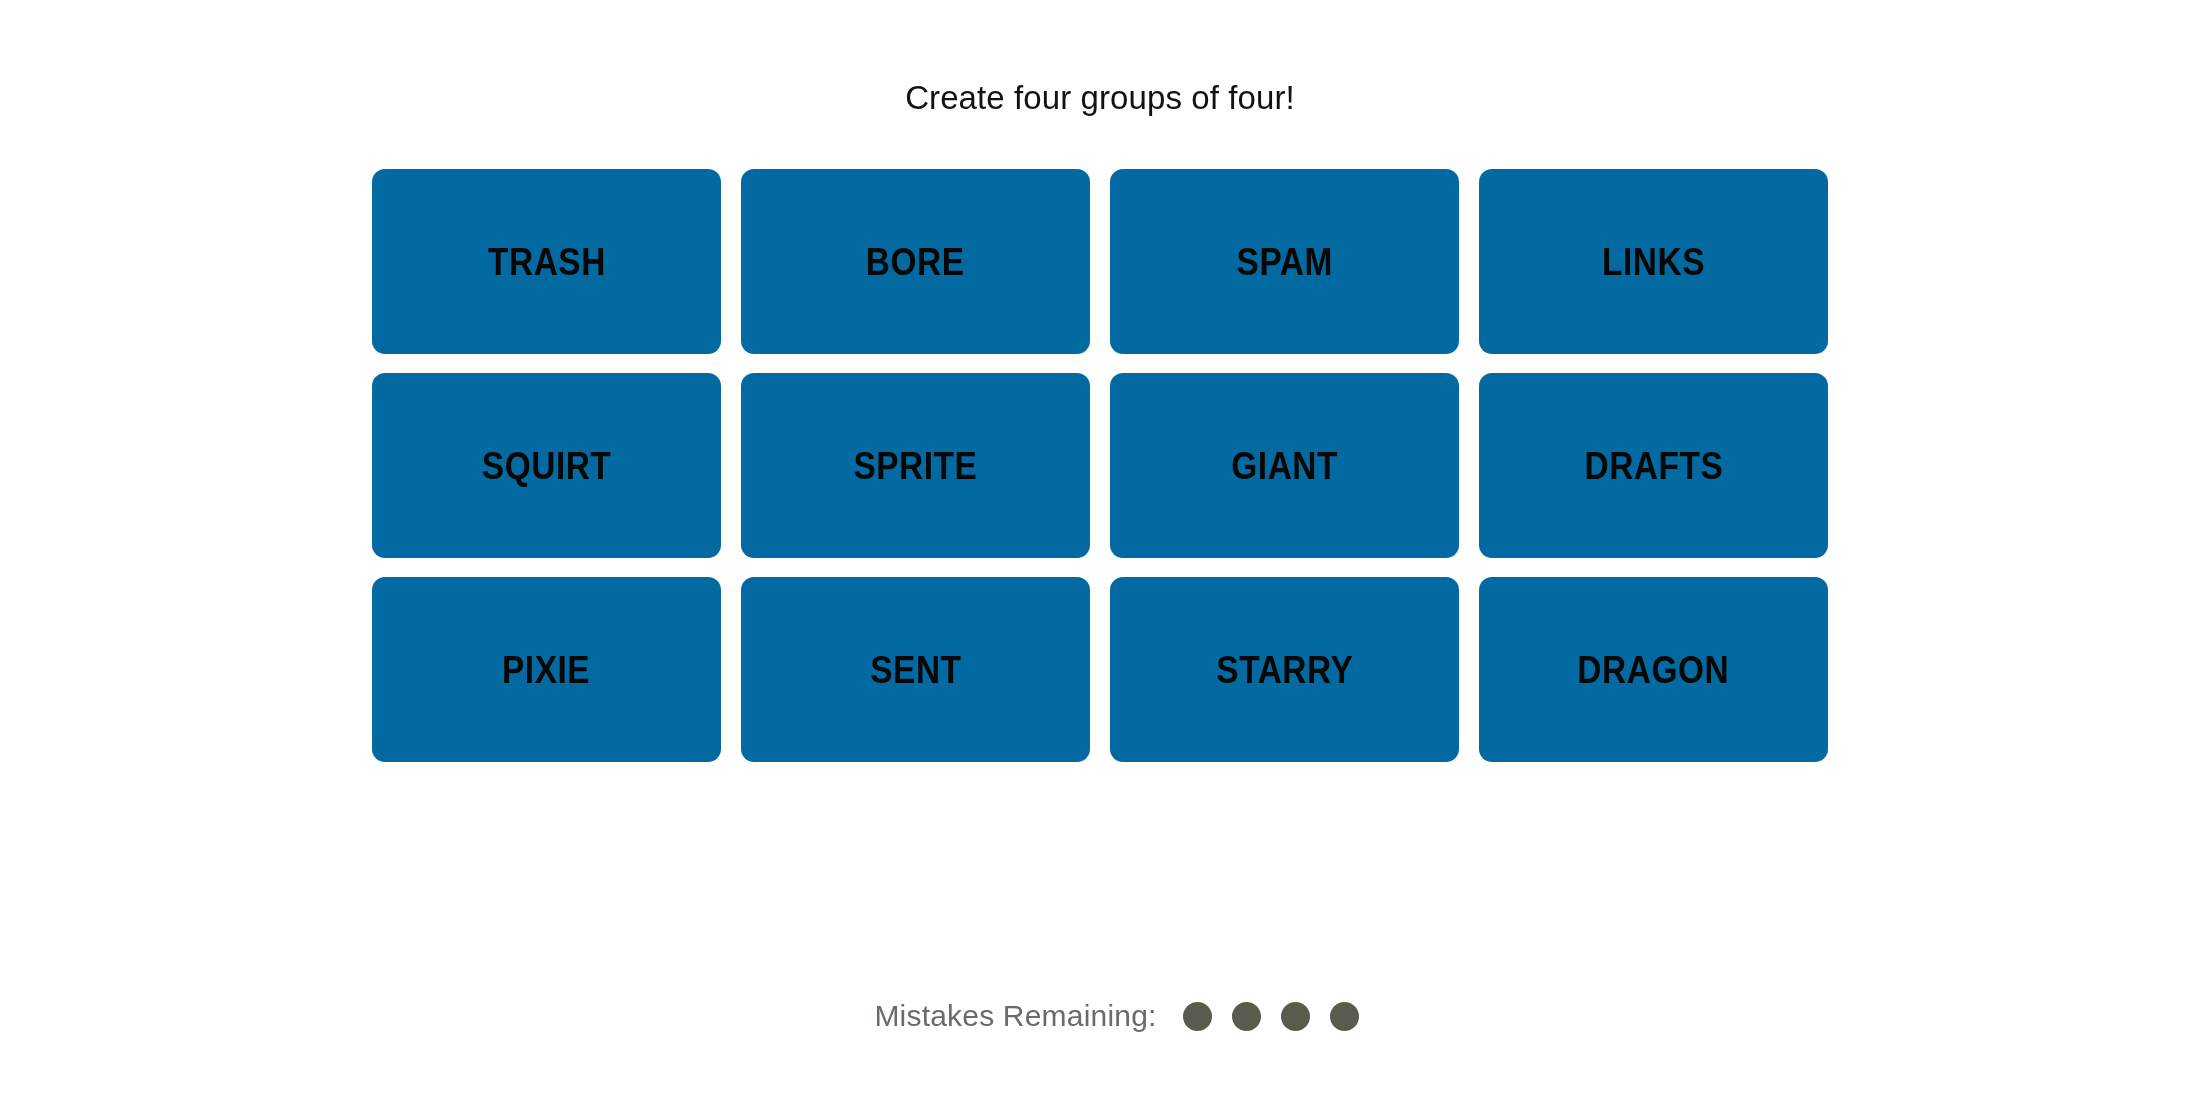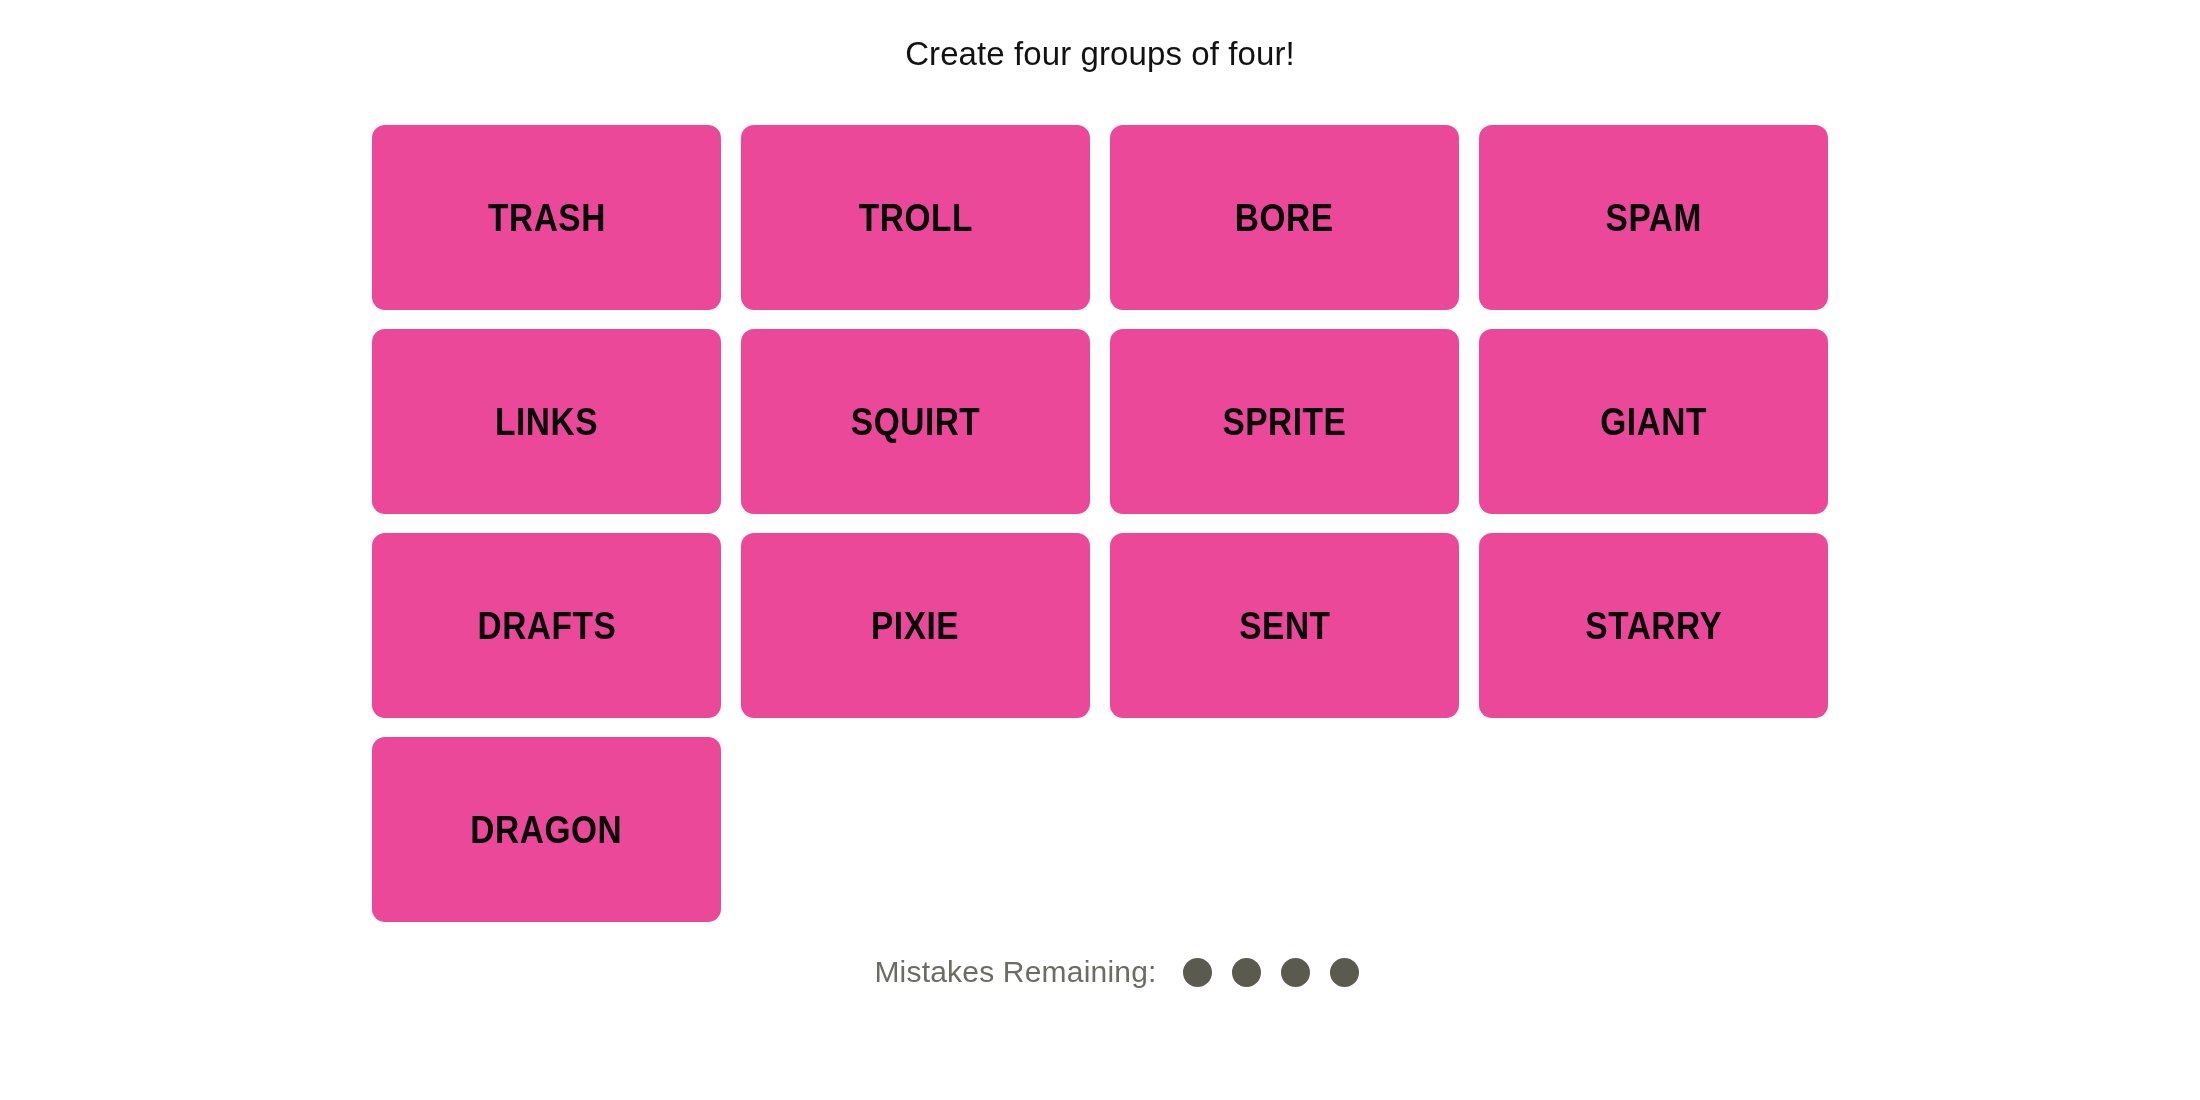--- a/index.html
+++ b/index.html
@@ -17,21 +17,21 @@
     -webkit-font-smoothing: antialiased;
   }
 
   .page {
     width: 2200px;
     height: 896px;
     background: #ffffff;
     display: flex;
     flex-direction: column;
     align-items: center;
-    padding-top: 36px;
+    padding-top: 80px;
   }
 
   .title {
     font-family: "Liberation Sans", "DejaVu Sans", sans-serif;
     font-size: 33px;
     font-weight: 400;
     color: #121213;
     letter-spacing: 0.1px;
     line-height: 1.1;
     text-align: center;
@@ -43,21 +43,21 @@
     margin-top: 53px;
     width: 1456px;
     display: grid;
     grid-template-columns: repeat(4, 1fr);
     grid-template-rows: repeat(4, 185px);
     column-gap: 20px;
     row-gap: 19px;
   }
 
   .tile {
-    background: #ec4899;
+    background: #0369a1;
     border: none;
     border-radius: 13px;
     display: flex;
     align-items: center;
     justify-content: center;
     cursor: pointer;
     padding: 0;
     user-select: none;
     -webkit-user-select: none;
   }
@@ -112,23 +112,20 @@
 <body>
 
 <div class="page">
 
   <h1 class="title">Create four groups of four!</h1>
 
   <div class="board">
     <button class="tile">
       <span class="tile-label">TRASH</span>
     </button>
-    <button class="tile">
-      <span class="tile-label">TROLL</span>
-    </button>
 
     <button class="tile">
       <span class="tile-label">BORE</span>
     </button>
     <button class="tile">
       <span class="tile-label">SPAM</span>
     </button>
     <button class="tile">
       <span class="tile-label">LINKS</span>
     </button>

